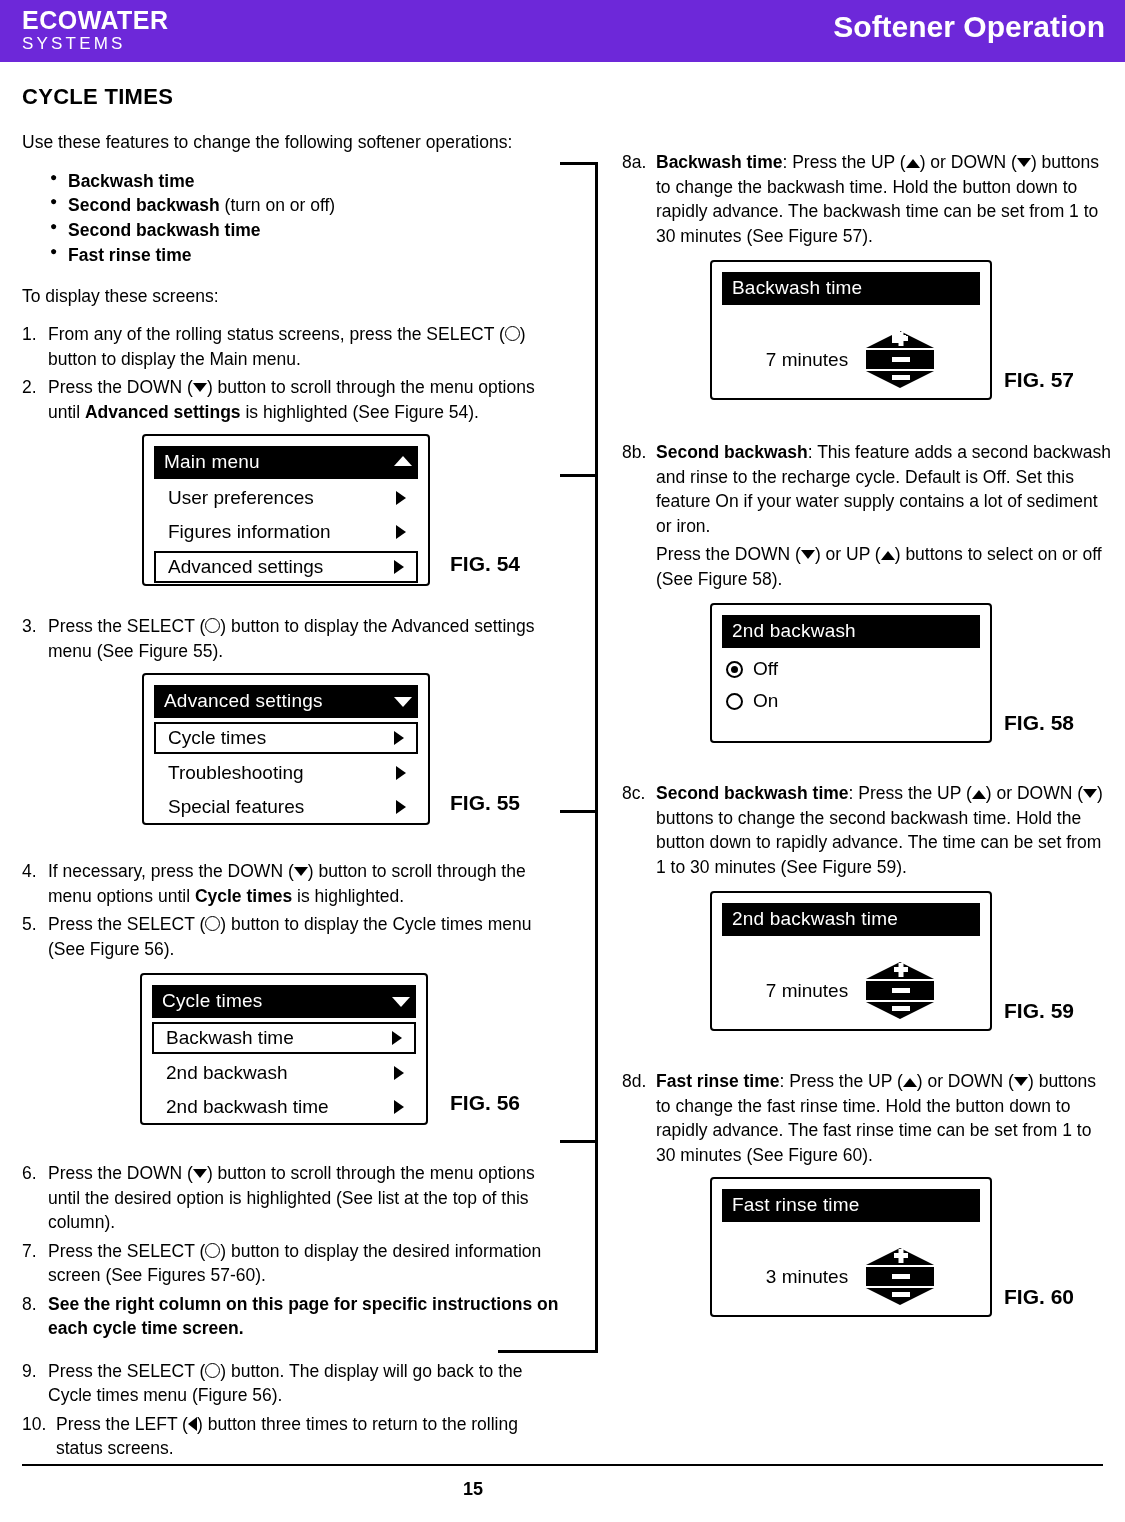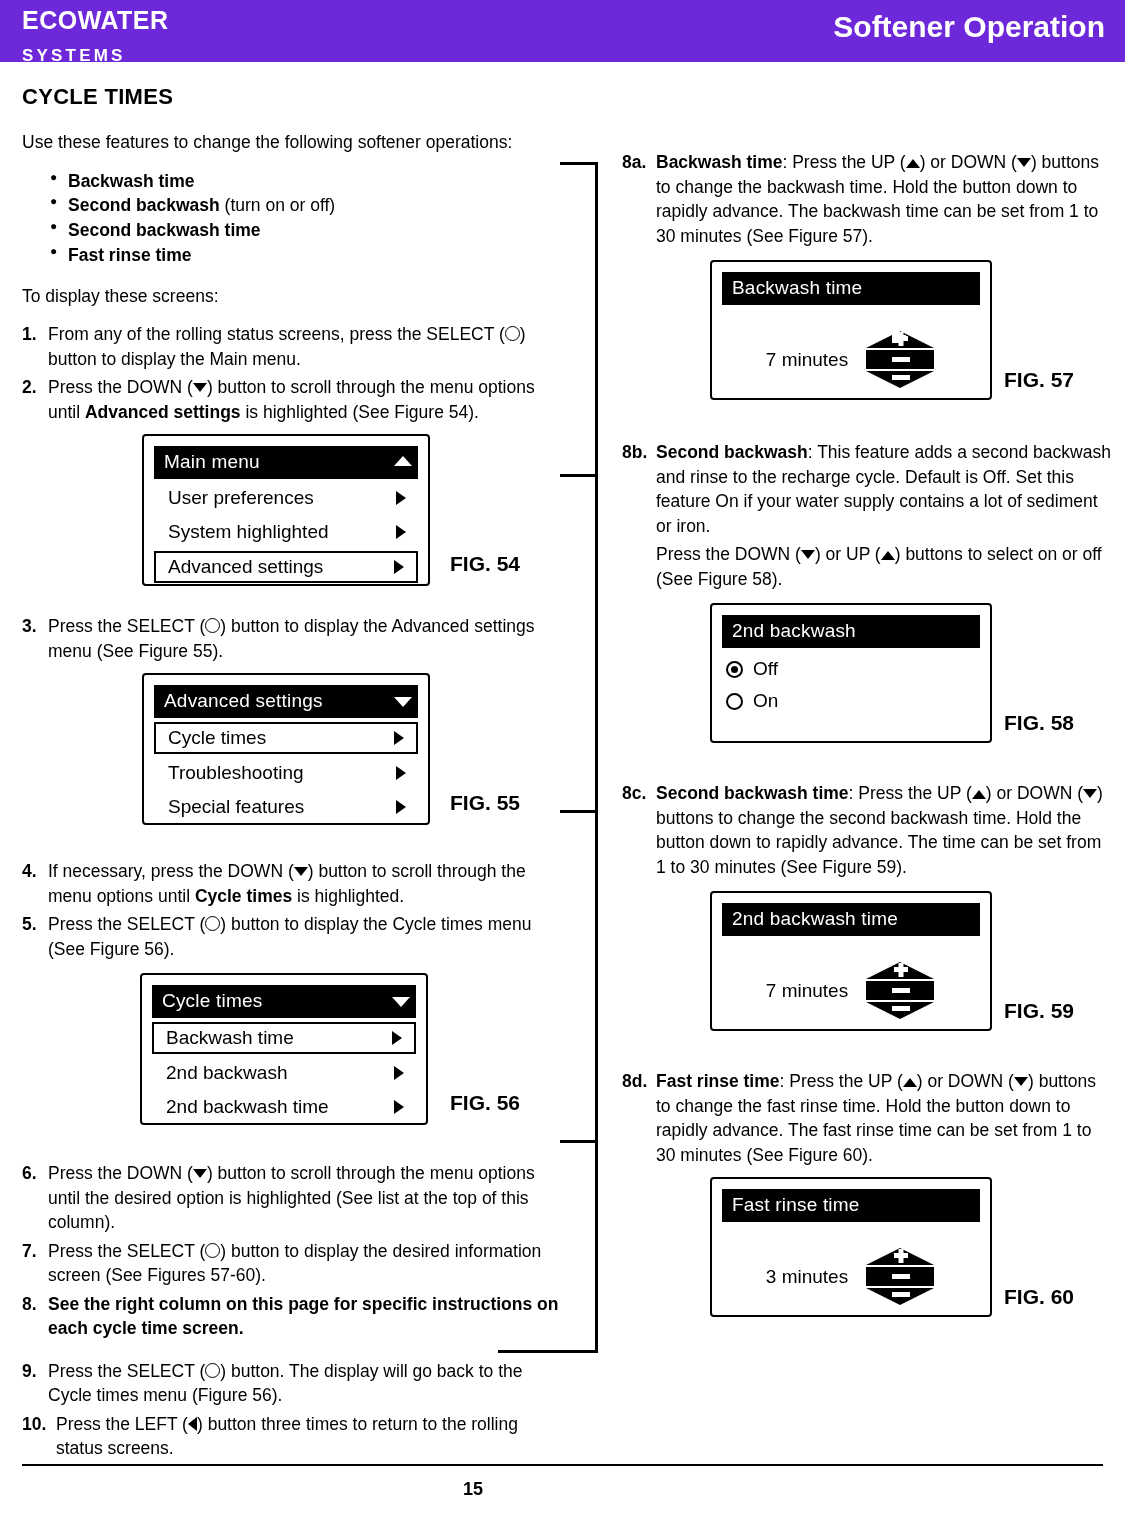--- a/index.html
+++ b/index.html
@@ -31,24 +31,24 @@
     line-height: 1;
   }
   .brand .b1 {
     font-size: 25px;
     font-weight: bold;
     letter-spacing: 0.5px;
     display: block;
   }
   .brand .b2 {
     font-size: 17px;
-    font-weight: bold;
+    font-weight: normal;
     letter-spacing: 3.2px;
     display: block;
-    margin-top: 14px;
+    margin-top: 2px;
   }
   .header-title {
     position: absolute;
     right: 20px;
     top: 10px;
     font-size: 30px;
     font-weight: bold;
   }
   
   .page {
@@ -103,21 +103,21 @@
     font-size: 17.5px;
     line-height: 1.40;
     margin-bottom: 4px;
     position: relative;
     padding-left: 26px;
   }
   .step .num {
     position: absolute;
     left: 0;
     top: 0;
-    font-weight: bold;
+    font-weight: normal;
   }
   .step.wide { padding-left: 34px; }
   .step.wide .num { left: 0; }
   .step b { font-weight: bold; }
   
   .glyph-circle {
     display: inline-block;
     width: 13px; height: 13px;
     border: 1.6px solid #000;
     border-radius: 50%;
@@ -307,21 +307,21 @@
 
       <div class="figwrap" style="height:172px; margin:10px 0 8px 0;">
         <div class="lcd" style="position:absolute; left:120px; top:0; width:288px; height:152px;">
           <div class="lcd-title">Main menu</div>
           <div class="scroll-caret caret-up" style="top:20px;"></div>
           <div class="lcd-row">
             <span>User preferences</span>
             <span class="arrow-r"></span>
           </div>
           <div class="lcd-row">
-            <span>System highlighted</span>
+            <span>Figures information</span>
             <span class="arrow-r"></span>
           </div>
           <div class="lcd-row boxed">
             <span>Advanced settings</span>
             <span class="arrow-r"></span>
           </div>
         </div>
         <div class="fig-label" style="left:428px; top:118px;">FIG. 54</div>
       </div>
 

